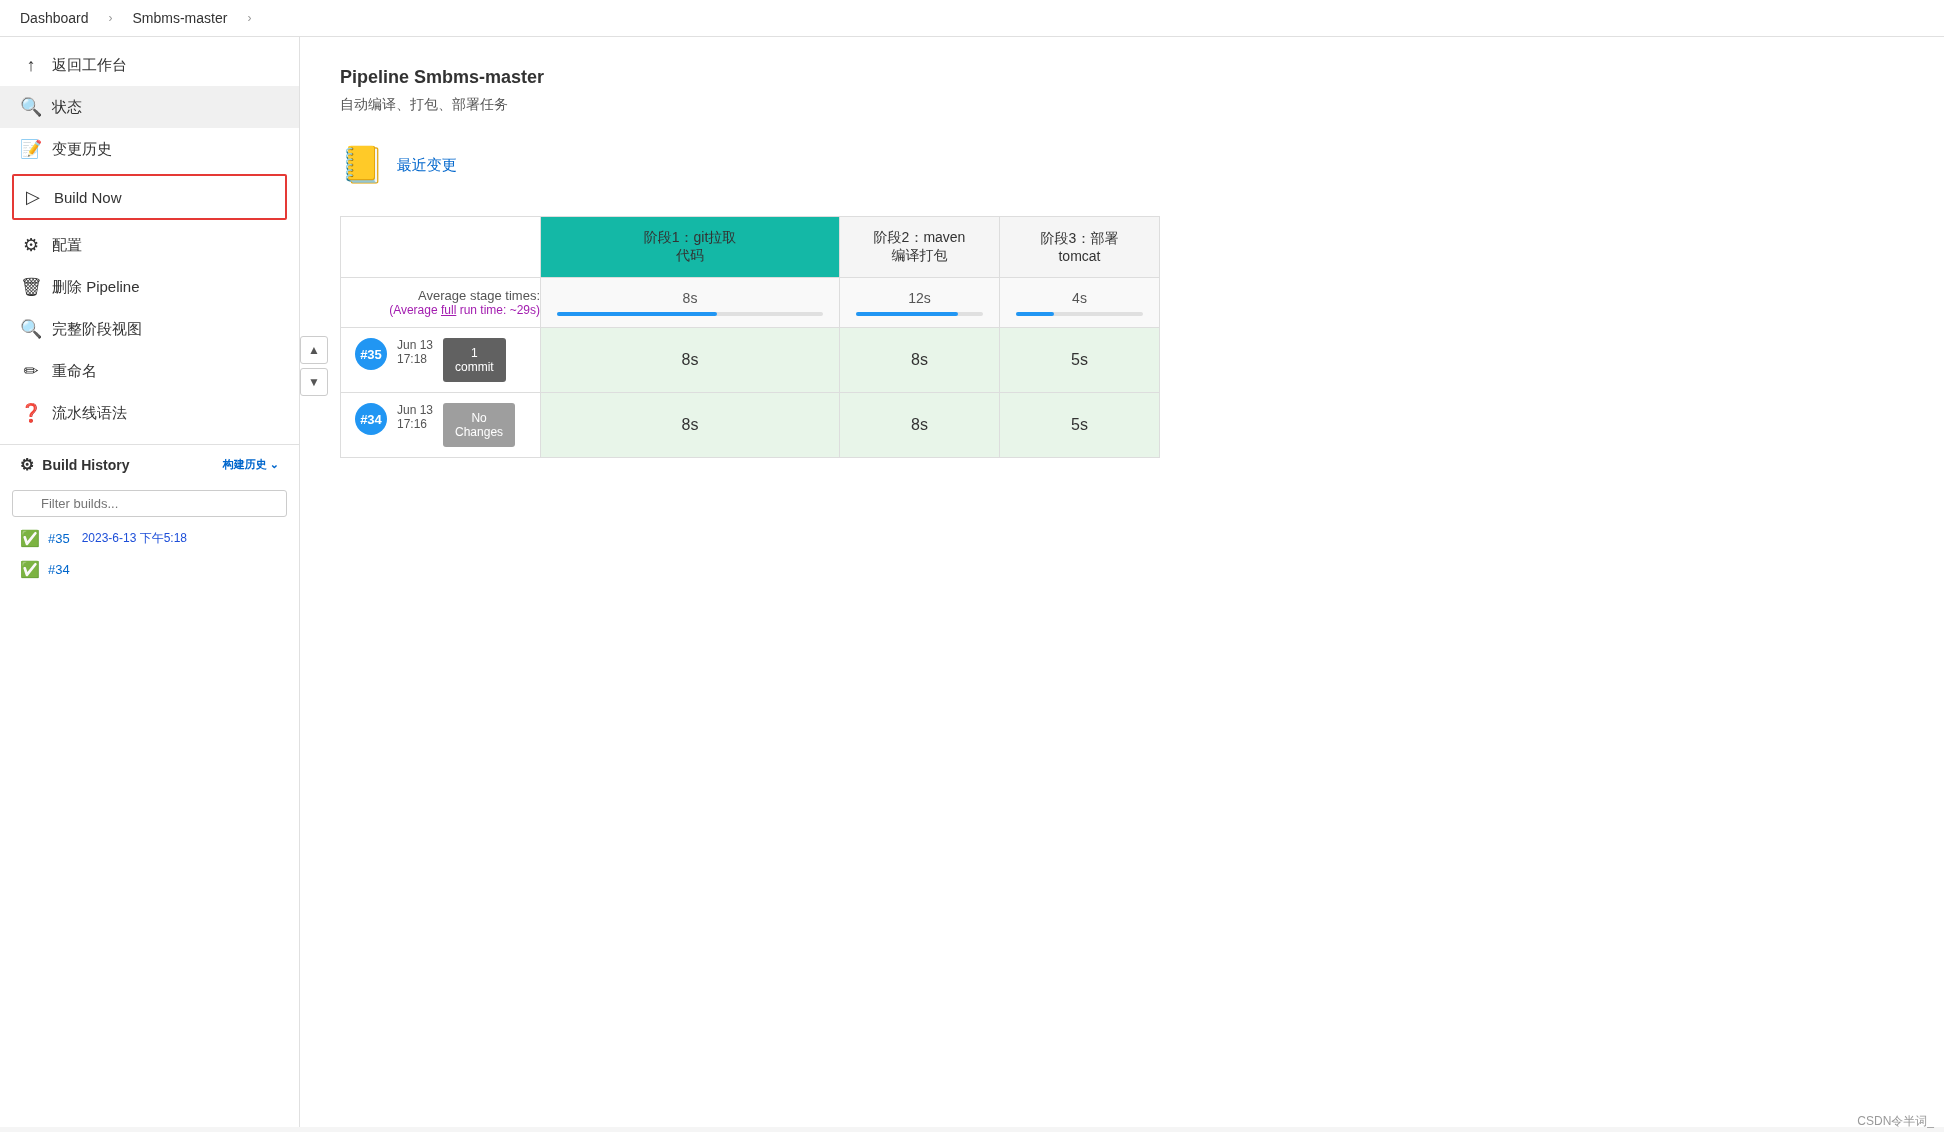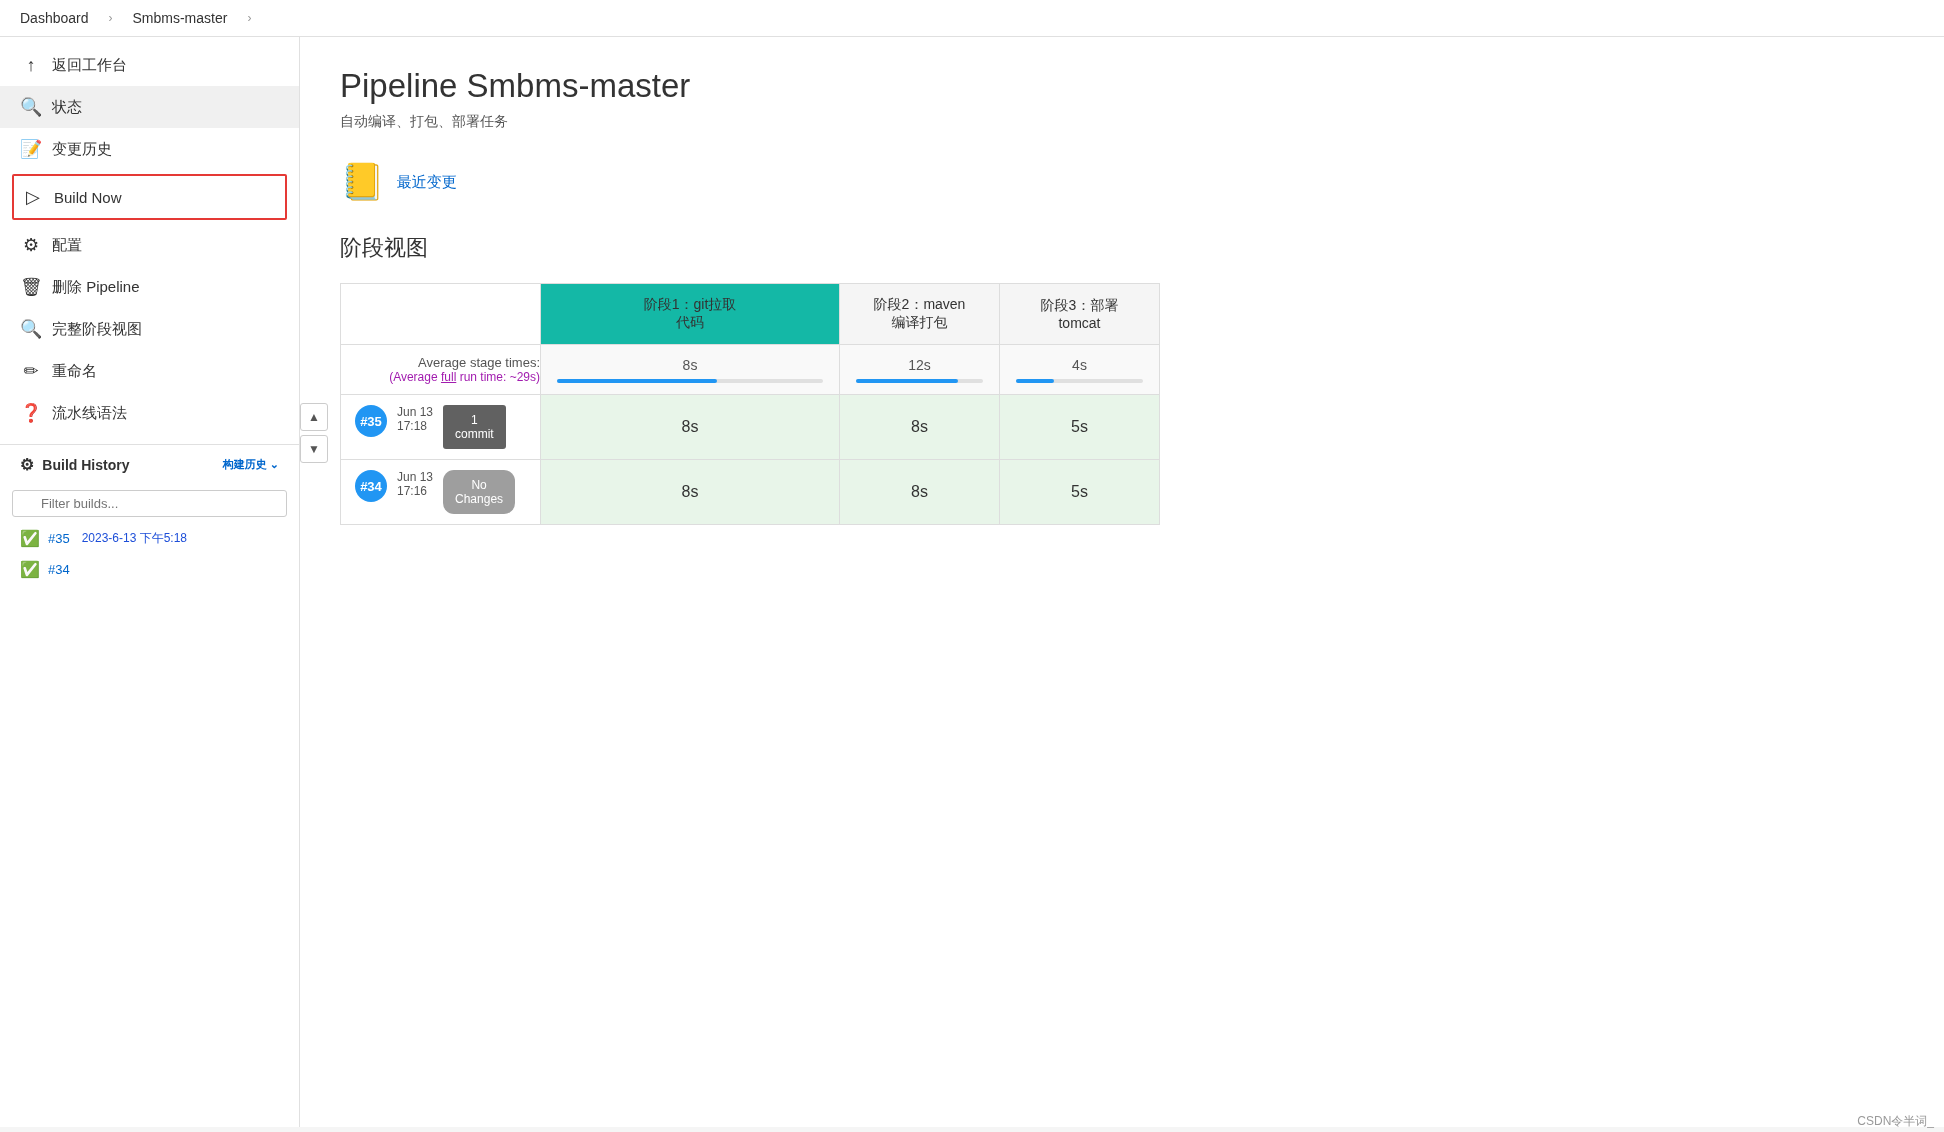--- a/index.html
+++ b/index.html
@@ -99,22 +99,22 @@
 
     
     .main {
       flex: 1;
       padding: 30px 40px;
       overflow-y: auto;
       background: #fff;
     }
 
     .page-title {
-      font-size: 33px;
-      font-weight: normal;
+      font-size: 18px;
+      font-weight: bold;
       margin-bottom: 8px;
     }
 
     .page-subtitle {
       color: #555;
       font-size: 14px;
       margin-bottom: 30px;
     }
 
     .recent-changes {
@@ -206,21 +206,21 @@
       padding: 8px 12px;
       border-radius: 3px;
       font-size: 12px;
       text-align: center;
     }
 
     .no-changes-badge {
       background: #9e9e9e;
       color: #fff;
       padding: 8px 12px;
-      border-radius: 11px;
+      border-radius: 3px;
       font-size: 12px;
       text-align: center;
     }
     .scroll-arrow {
       width: 28px;
       height: 28px;
       background: #fff;
       border: 1px solid #ccc;
       border-radius: 3px;
       display: flex;
@@ -331,21 +331,20 @@
   <div class="main">
 
     <div class="page-title">Pipeline Smbms-master</div>
     <div class="page-subtitle">自动编译、打包、部署任务</div>
 
     <div class="recent-changes">
       <span class="recent-changes-icon">📒</span>
       <a class="recent-changes-link">最近变更</a>
     </div>
 
-    <div class="section-title">阶段视图</div>
 
     <div style="display: flex; position: relative;">
 
       <div style="display: flex; flex-direction: column; gap: 4px; position: absolute; left: -40px; top: 120px; z-index: 10;">
         <div class="scroll-arrow">▲</div>
         <div class="scroll-arrow">▼</div>
       </div>
 
       <table class="stage-table">
         <thead>

